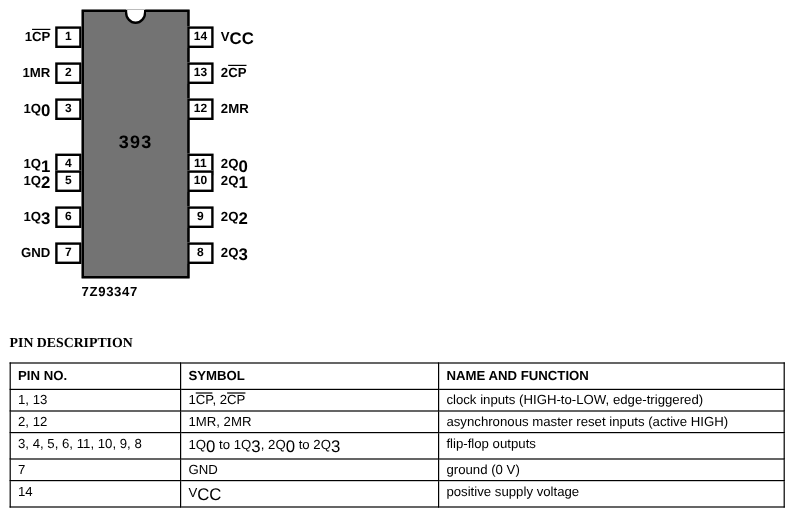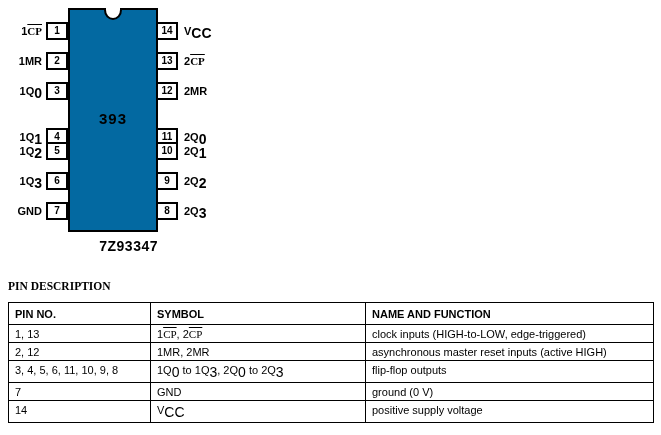--- a/index.html
+++ b/index.html
@@ -11,21 +11,21 @@
     color: #000;
   }
 
   
   .diagram { position: absolute; left: 0; top: 0; width: 661px; height: 278px; }
 
   .ic-body {
     position: absolute; left: 68px; top: 8px;
     width: 90px; height: 224px;
     border: 2px solid #000;
-    background: #0369a1;
+    background: #737373;
   }
   .notch {
     position: absolute; left: 50%; top: -2px; transform: translateX(-50%);
     width: 18px; height: 12px;
     border: 2px solid #000; border-top: none;
     border-bottom-left-radius: 9px 10px;
     border-bottom-right-radius: 9px 10px;
     background: #fff;
   }
   .ic-label {
@@ -42,25 +42,25 @@
   .l-box { left: 46px; }
   .r-box { left: 156px; }
   .pin-label {
     position: absolute; font-weight: bold; font-size: 11px; line-height: 18px;
     white-space: nowrap;
   }
   .l-label { left: 0; width: 42px; text-align: right; }
   .r-label { left: 184px; text-align: left; }
 
   .sub { font-size: 14px; vertical-align: -3px; letter-spacing: 0; }
-  .ov  { text-decoration: overline; font-family: Liberation Serif, serif; }
+  .ov  { text-decoration: overline; }
 
   .figure-code {
     position: absolute; left: 68px; top: 238px; width: 90px;
-    text-align: right; font-weight: bold; font-size: 14px; letter-spacing: 0.5px;
+    text-align: left; font-weight: bold; font-size: 11px; letter-spacing: 0.5px;
   }
 
   
   .section-title {
     position: absolute; left: 8px; top: 280px;
     font-weight: bold; font-size: 11.5px; font-family: Liberation Serif, serif;
   }
   .pin-table {
     position: absolute; left: 8px; top: 302px; width: 645px;
     border-collapse: collapse; table-layout: fixed;

